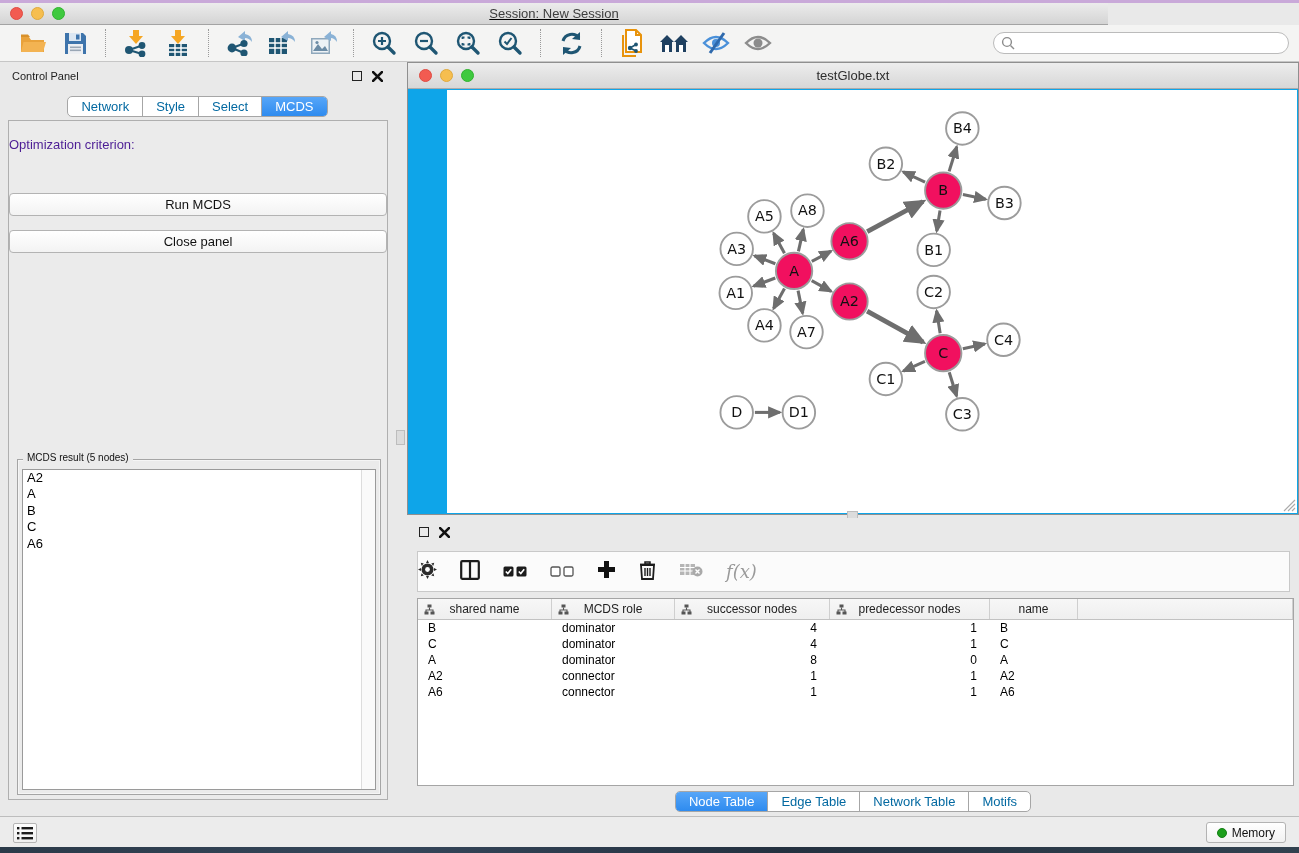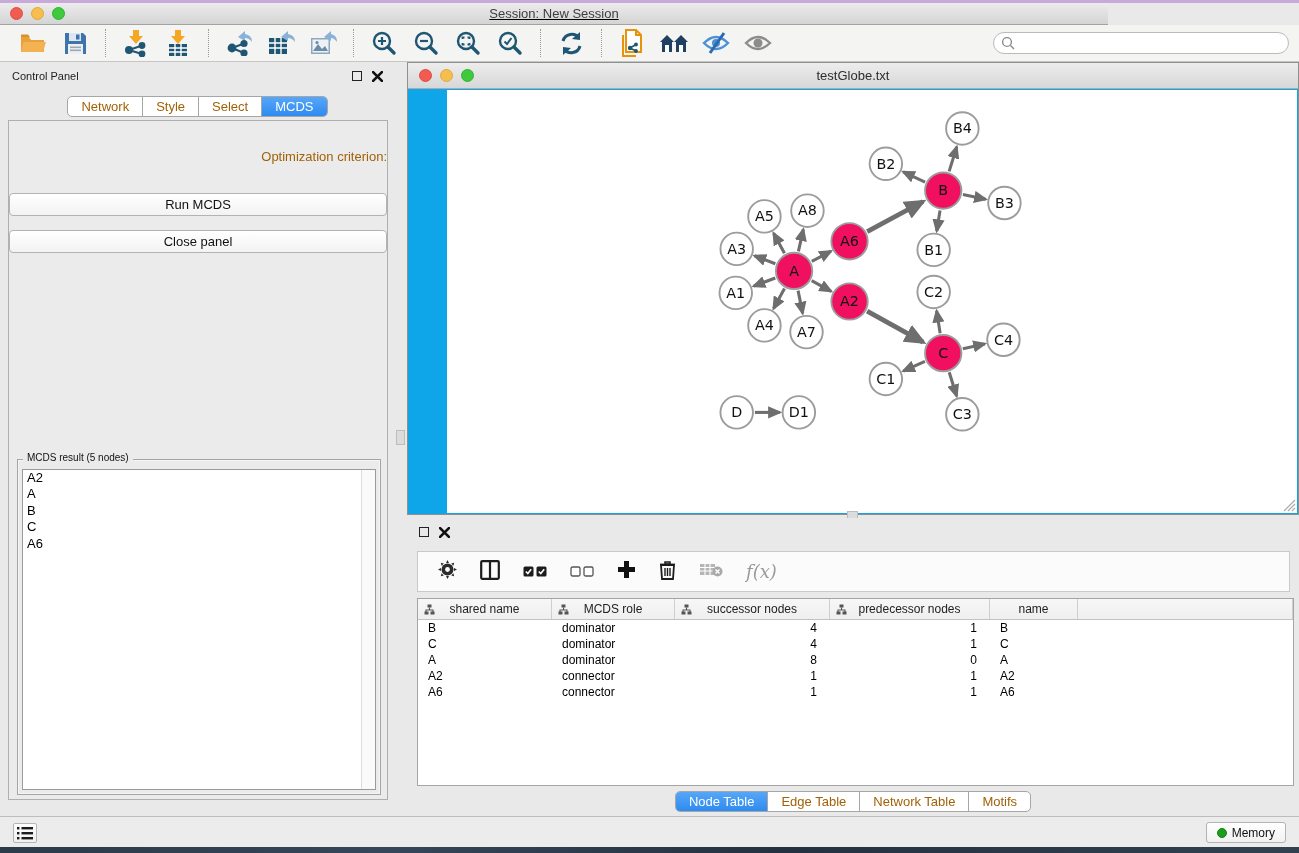--- a/index.html
+++ b/index.html
@@ -26,26 +26,26 @@
   #tb-spacer { flex:1; }
   .tb-search { width:296px; height:22px; background:#fff; border:1.5px solid #BBBBBB; border-radius:12px; margin-right:10px; display:flex; align-items:center; padding-left:7px; }
   .tb-search input { border:none; outline:none; flex:1; height:18px; font-size:13px; background:transparent; }
 
   
   #control-panel { left:0; top:62px; width:395px; height:754px; background:#E9E9E9; }
   .panel-titlebar { height:28px; display:flex; align-items:center; padding:0 12px; }
   .panel-titlebar .ptitle { font-size:11px; color:#1c1c1c; flex:1; }
   .float-ic { width:10px; height:10px; border:1.6px solid #222; display:inline-block; margin-right:10px; }
   .segmented { display:inline-flex; border:1px solid #A6A6A6; border-radius:5px; overflow:hidden; background:#fff; height:21px; }
-  .segmented .seg { padding:0 13px; font-size:13px; line-height:20px; color:#a16207; border-left:1px solid #A6A6A6; white-space:nowrap; }
+  .segmented .seg { padding:0 13px; font-size:13px; line-height:20px; color:#0369a1; border-left:1px solid #A6A6A6; white-space:nowrap; }
   .segmented .seg:first-child { border-left:none; }
   .segmented .seg.active { background:linear-gradient(#57A6F8,#2E8BEF); color:#fff; }
   #cp-tabs-row { position:absolute; left:0; top:34px; width:100%; text-align:center; }
   #cp-content { position:absolute; left:8px; top:58px; right:7px; bottom:16px; background:#EBEBEB; border:1px solid #AFAFAF; }
-  #opt-label { position:absolute; top:28px; width:100%; text-align:right; font-size:13px; color:#a16207; }
+  #opt-label { position:absolute; top:16px; width:100%; text-align:left; font-size:13px; color:#4c1d95; }
   #opt-select { position:absolute; left:36px; right:31px; top:38px; height:24px; background:#fff; border:1px solid #ABABAB; border-radius:4px; display:flex; align-items:center; }
   #opt-select .sel-text { flex:1; font-size:13.5px; color:#111; padding-left:8px; white-space:nowrap; overflow:hidden; }
   .stepper { width:19px; height:22px; border-radius:4px; background:linear-gradient(#5FAAF9,#2E8BEF); margin-right:1px; display:flex; flex-direction:column; align-items:center; justify-content:center; gap:2px; }
   #cp-buttons { position:absolute; top:72px; width:100%; display:flex; justify-content:center; gap:14px;flex-direction:column; }
   .mac-btn { height:23px; background:linear-gradient(#FFFFFF,#F3F3F3); border:1px solid #B3B3B3; border-radius:4px; font-size:13px; color:#111; padding:0 16px; line-height:21px; }
   #result-group { position:absolute; left:8px; right:6px; top:338px; bottom:4px; border:1px solid #A5A5A5; box-shadow:inset 0 0 0 1px #F5F5F5; }
   #result-group-title { position:absolute; top:-8px; left:5px; background:#EBEBEB; padding:0 4px; font-size:10px; color:#111; }
   #result-list { position:absolute; left:4px; right:4px; top:9px; bottom:4px; background:#fff; border:1px solid #9a9a9a; overflow:hidden; }
   #result-scroll { position:absolute; right:0; top:0; bottom:0; width:14px; background:#FAFAFA; border-left:1px solid #DDD; }
   .result-item { font-size:13px; color:#000; line-height:16.4px; padding-left:4px; }
@@ -60,21 +60,21 @@
   #network-window { left:407px; top:62px; width:892px; height:453px; background:#0ea5e9; border:1px solid #8F8F8F; }
   #nw-titlebar { height:26px; background:linear-gradient(#EDEDED,#D7D7D7); border-bottom:1px solid #ABABAB; position:relative; }
   #nw-titlebar .traffic { top:6px; left:11px; }
   #nw-titlebar .win-title { line-height:26px; color:#2d2d2d; }
   #nw-content { position:absolute; left:1px; right:1px; top:27px; bottom:1px; background:#fff;margin-left:38px; }
   #graph-svg { width:100%; height:100%; }
   #resize-grip { position:absolute; right:1px; bottom:1px; }
 
   
   #table-panel { left:407px; top:518px; width:892px; height:298px; background:#E9E9E9; }
-  #tp-toolbar { position:absolute; left:10px; right:9px; top:33px; height:41px; background:#FBFBFB; border:1px solid #C9C9C9; display:flex; align-items:center; padding-left:20px; gap:23px; }
+  #tp-toolbar { position:absolute; left:10px; right:9px; top:33px; height:41px; background:#FBFBFB; border:1px solid #C9C9C9; display:flex; align-items:center; padding-left:0; gap:23px; }
   .fx { font-family:"DejaVu Serif",serif; font-style:italic; font-size:18px; color:#9a9a9a; }
   #tp-table { position:absolute; left:10px; right:5px; top:80px; bottom:30px; background:#fff; border:1px solid #A5A5A5; overflow:hidden; }
   .tgrid { display:grid; grid-template-columns:134px 123px 155px 160px 88px 1fr; }
   #tp-header { background:linear-gradient(#F7F7F7,#EFEFEF); border-bottom:1px solid #C2C2C2; height:21px; }
   .th { position:relative; border-right:1px solid #CFCFCF; font-size:12px; color:#222; display:flex; align-items:center; justify-content:center; }
   .th .hic { position:absolute; left:6px; top:5px; }
   .tr { height:16px; }
   .td { font-size:12px; color:#000; line-height:16px; padding:0 10px; white-space:nowrap; overflow:hidden; }
   .td.num { text-align:right; padding-right:13px; }
   #tp-tabs-row { position:absolute; left:0; bottom:4px; width:100%; text-align:center; }

